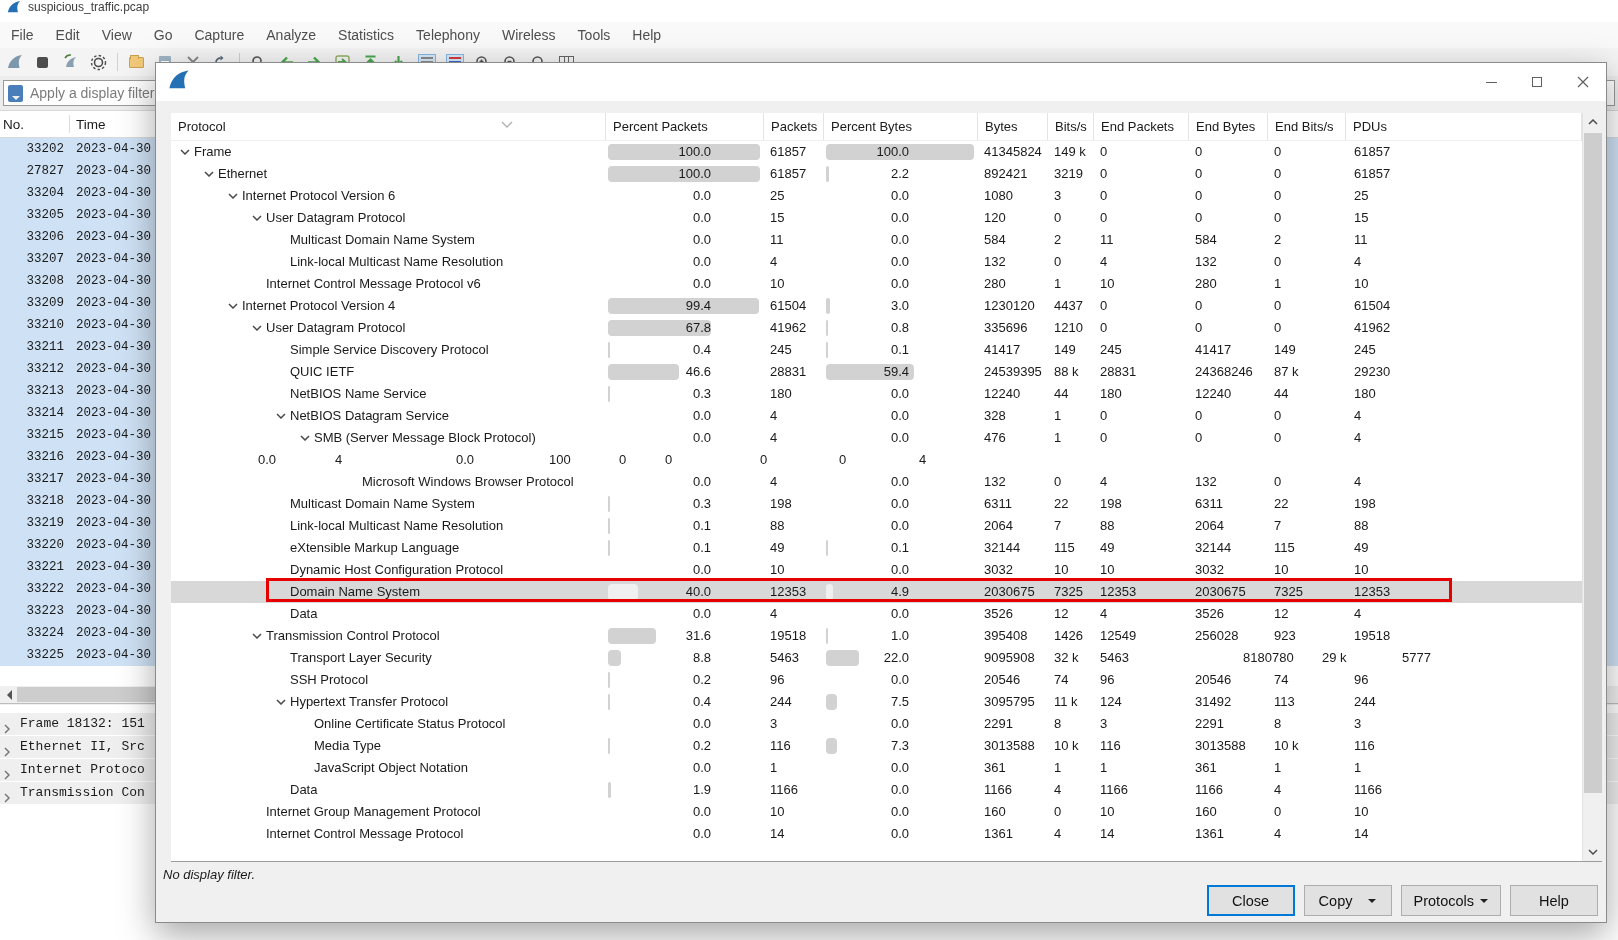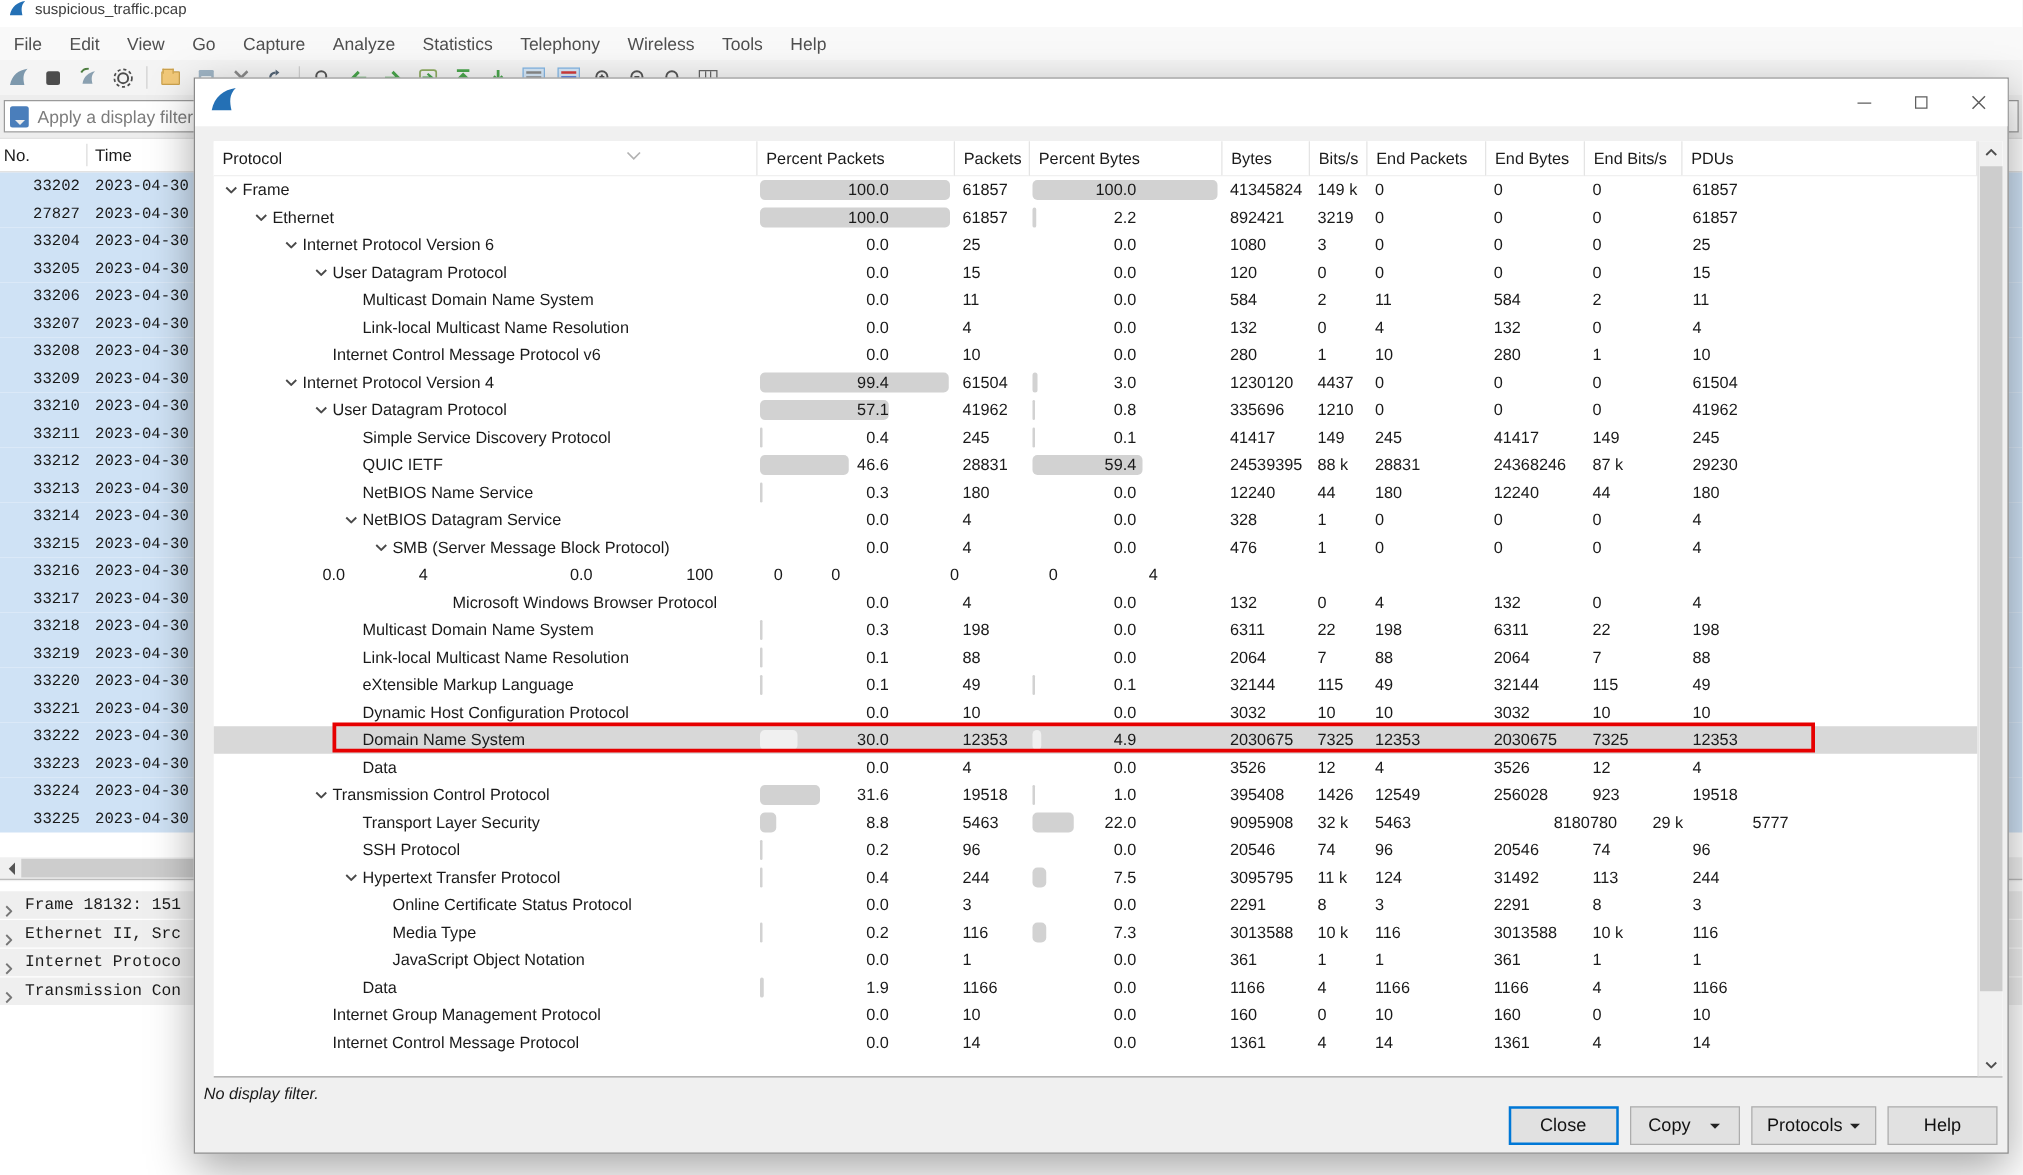--- a/index.html
+++ b/index.html
@@ -606,21 +606,21 @@
             <span style="display: inline-block; flex: 0 0 auto; width: 76px;"></span>
             <span class="tw">
               <svg width="10" height="6" viewBox="0 0 10 6">
                 <path d="M1,1 L5,5 L9,1" stroke="#4a4a4a" fill="none" stroke-width="1.5"></path>
               </svg>
             </span>
             <span>User Datagram Protocol</span>
           </div>
           <div class="cell pct" style="width: 158px;">
             <span class="bar" style="width: 103.056px;"></span>
-            <span class="pv" style="right: 53px;">57.1</span>
+            <span class="pv" style="right: 53px;">67.8</span>
           </div>
           <div class="cell" style="width: 60px;">41962</div>
           <div class="cell pct" style="width: 154px;">
             <span class="bar" style="width: 1.5px;"></span>
             <span class="pv" style="right: 69px;">0.8</span>
           </div>
           <div class="cell" style="width: 70px;">335696</div>
           <div class="cell" style="width: 46px;">1210</div>
           <div class="cell" style="width: 95px;">0</div>
           <div class="cell" style="width: 79px;">0</div>
@@ -860,21 +860,21 @@
           <div class="cell" style="width: 236px; padding-left: 8px;">10</div>
         </div>
         <div class="prow selected">
           <div class="cell pcell" style="width: 435px;">
             <span style="display: inline-block; flex: 0 0 auto; width: 100px;"></span>
             <span class="tw"></span>
             <span>Domain Name System</span>
           </div>
           <div class="cell pct" style="width: 158px;">
             <span class="bar" style="width: 30.4px;"></span>
-            <span class="pv" style="right: 53px;">30.0</span>
+            <span class="pv" style="right: 53px;">40.0</span>
           </div>
           <div class="cell" style="width: 60px;">12353</div>
           <div class="cell pct" style="width: 154px;">
             <span class="bar" style="width: 7.252px;"></span>
             <span class="pv" style="right: 69px;">4.9</span>
           </div>
           <div class="cell" style="width: 70px;">2030675</div>
           <div class="cell" style="width: 46px;">7325</div>
           <div class="cell" style="width: 95px;">12353</div>
           <div class="cell" style="width: 79px;">2030675</div>

